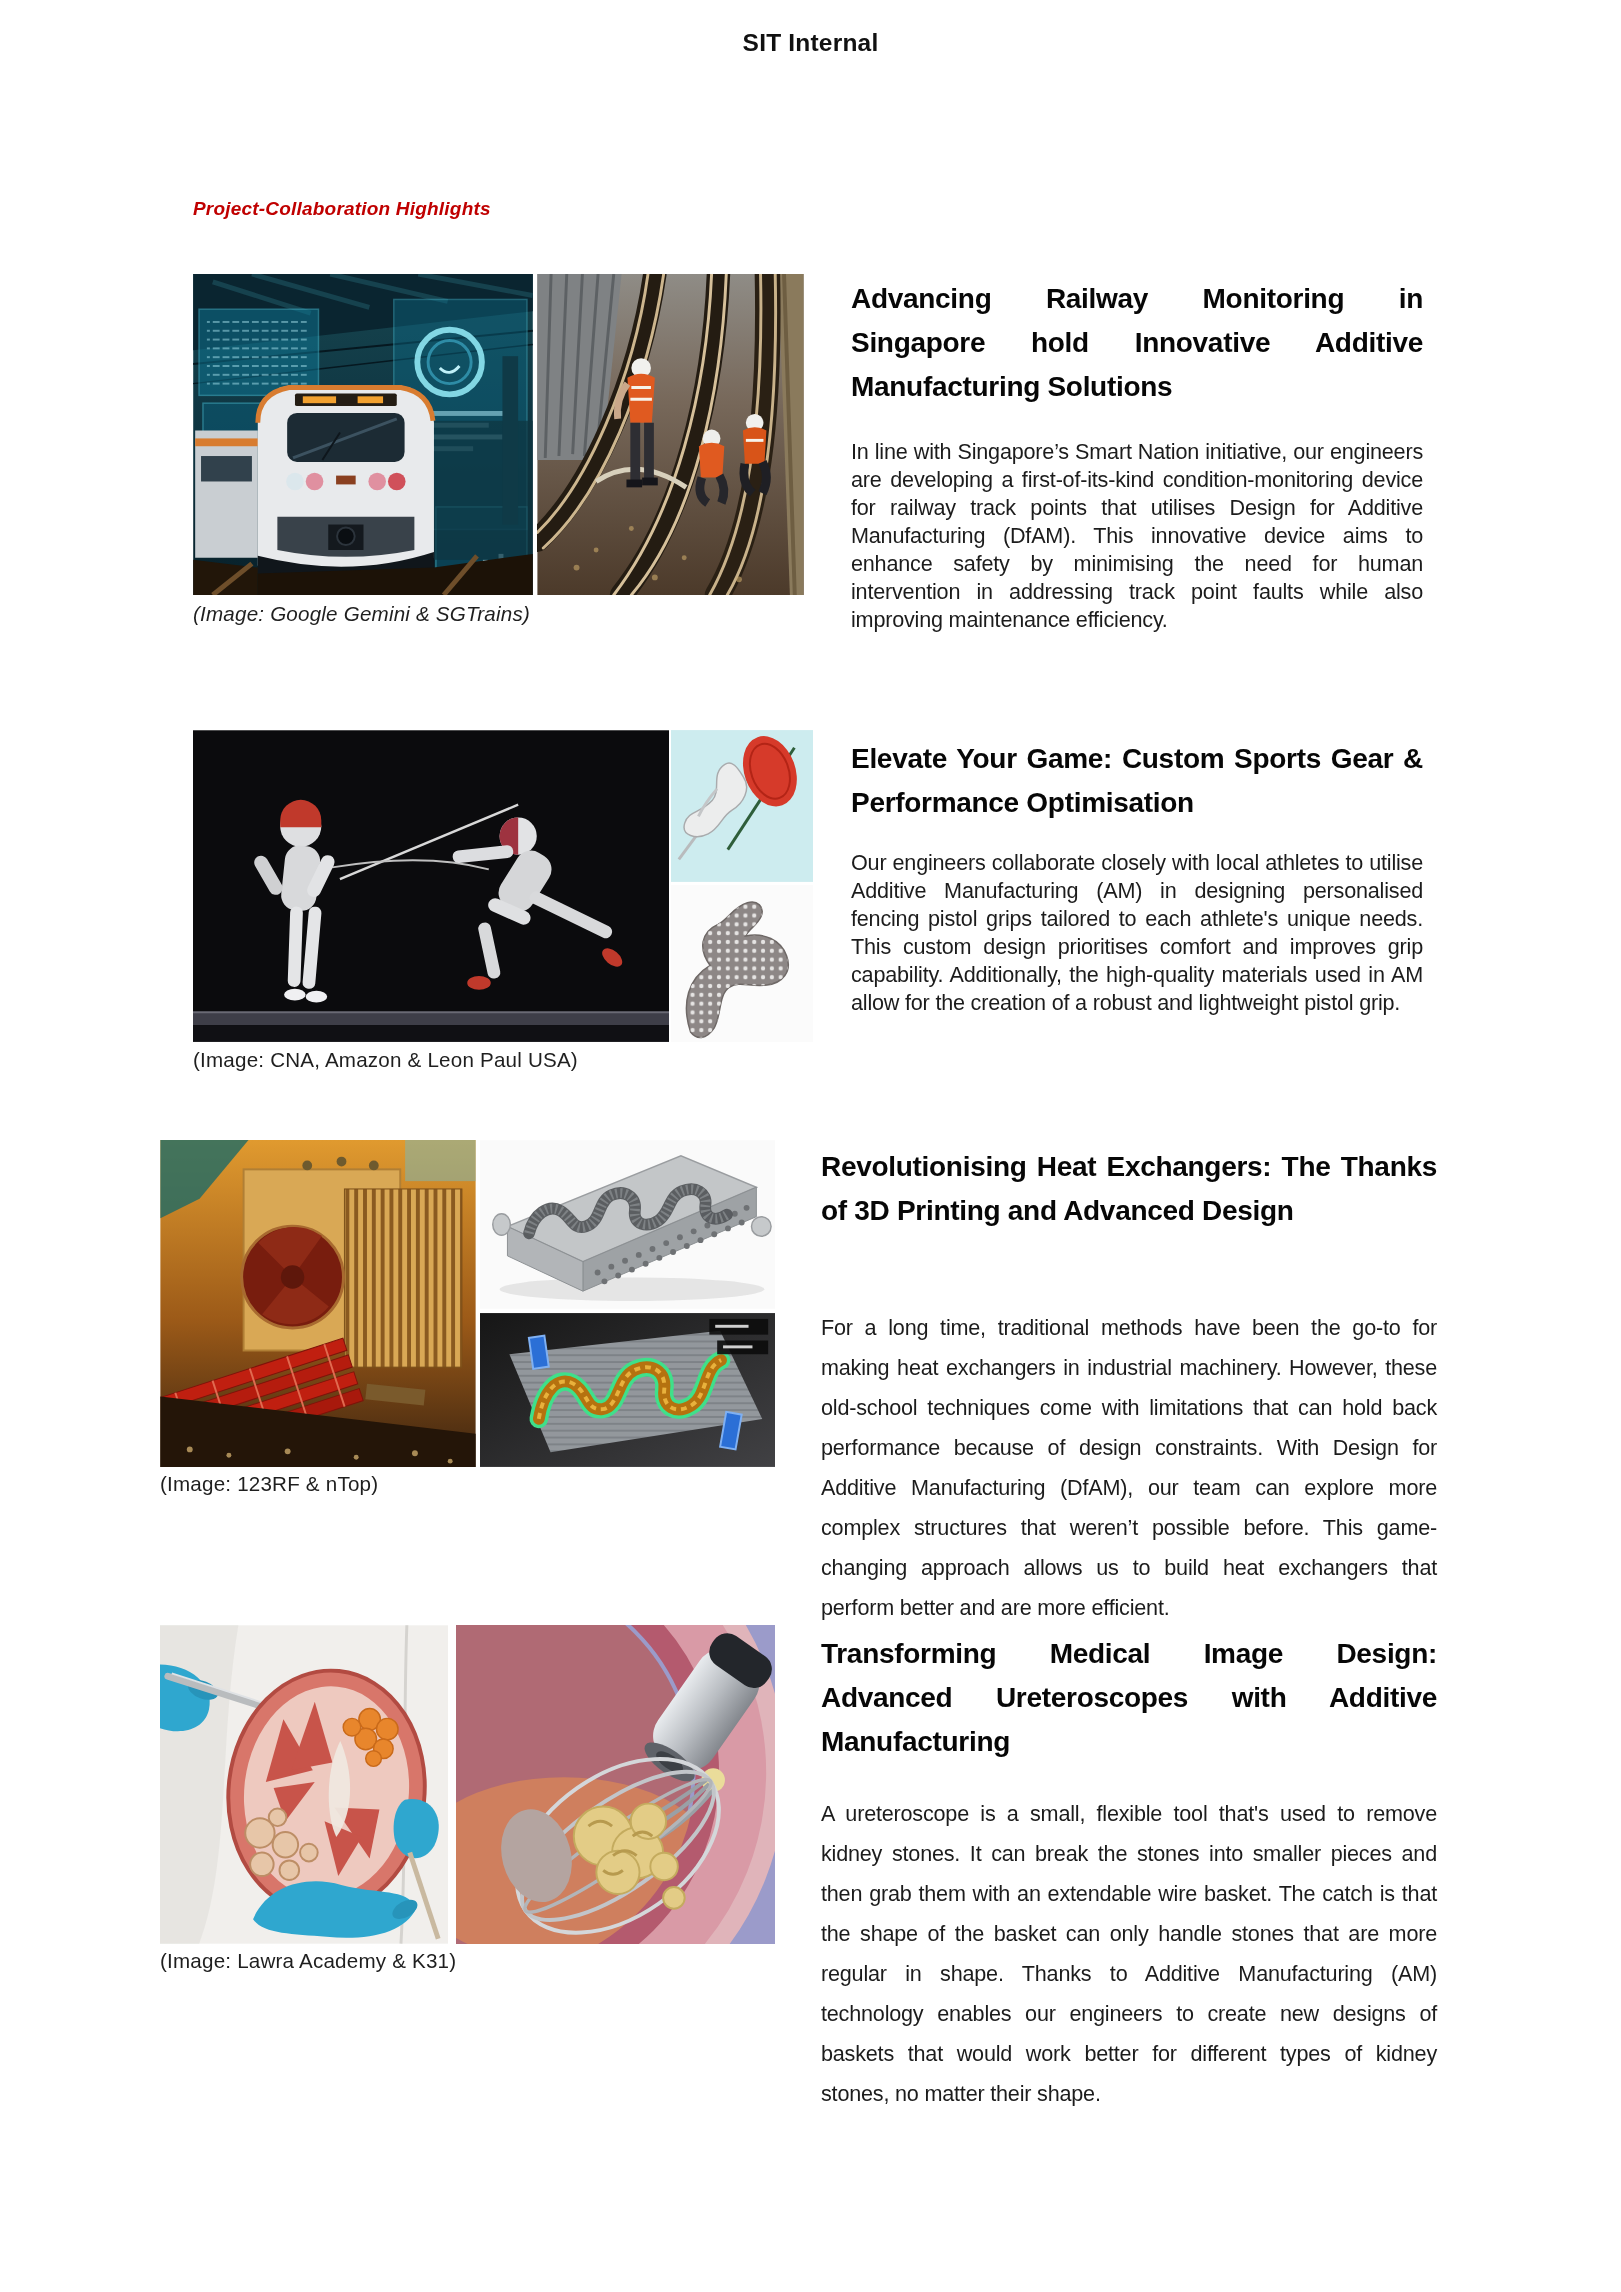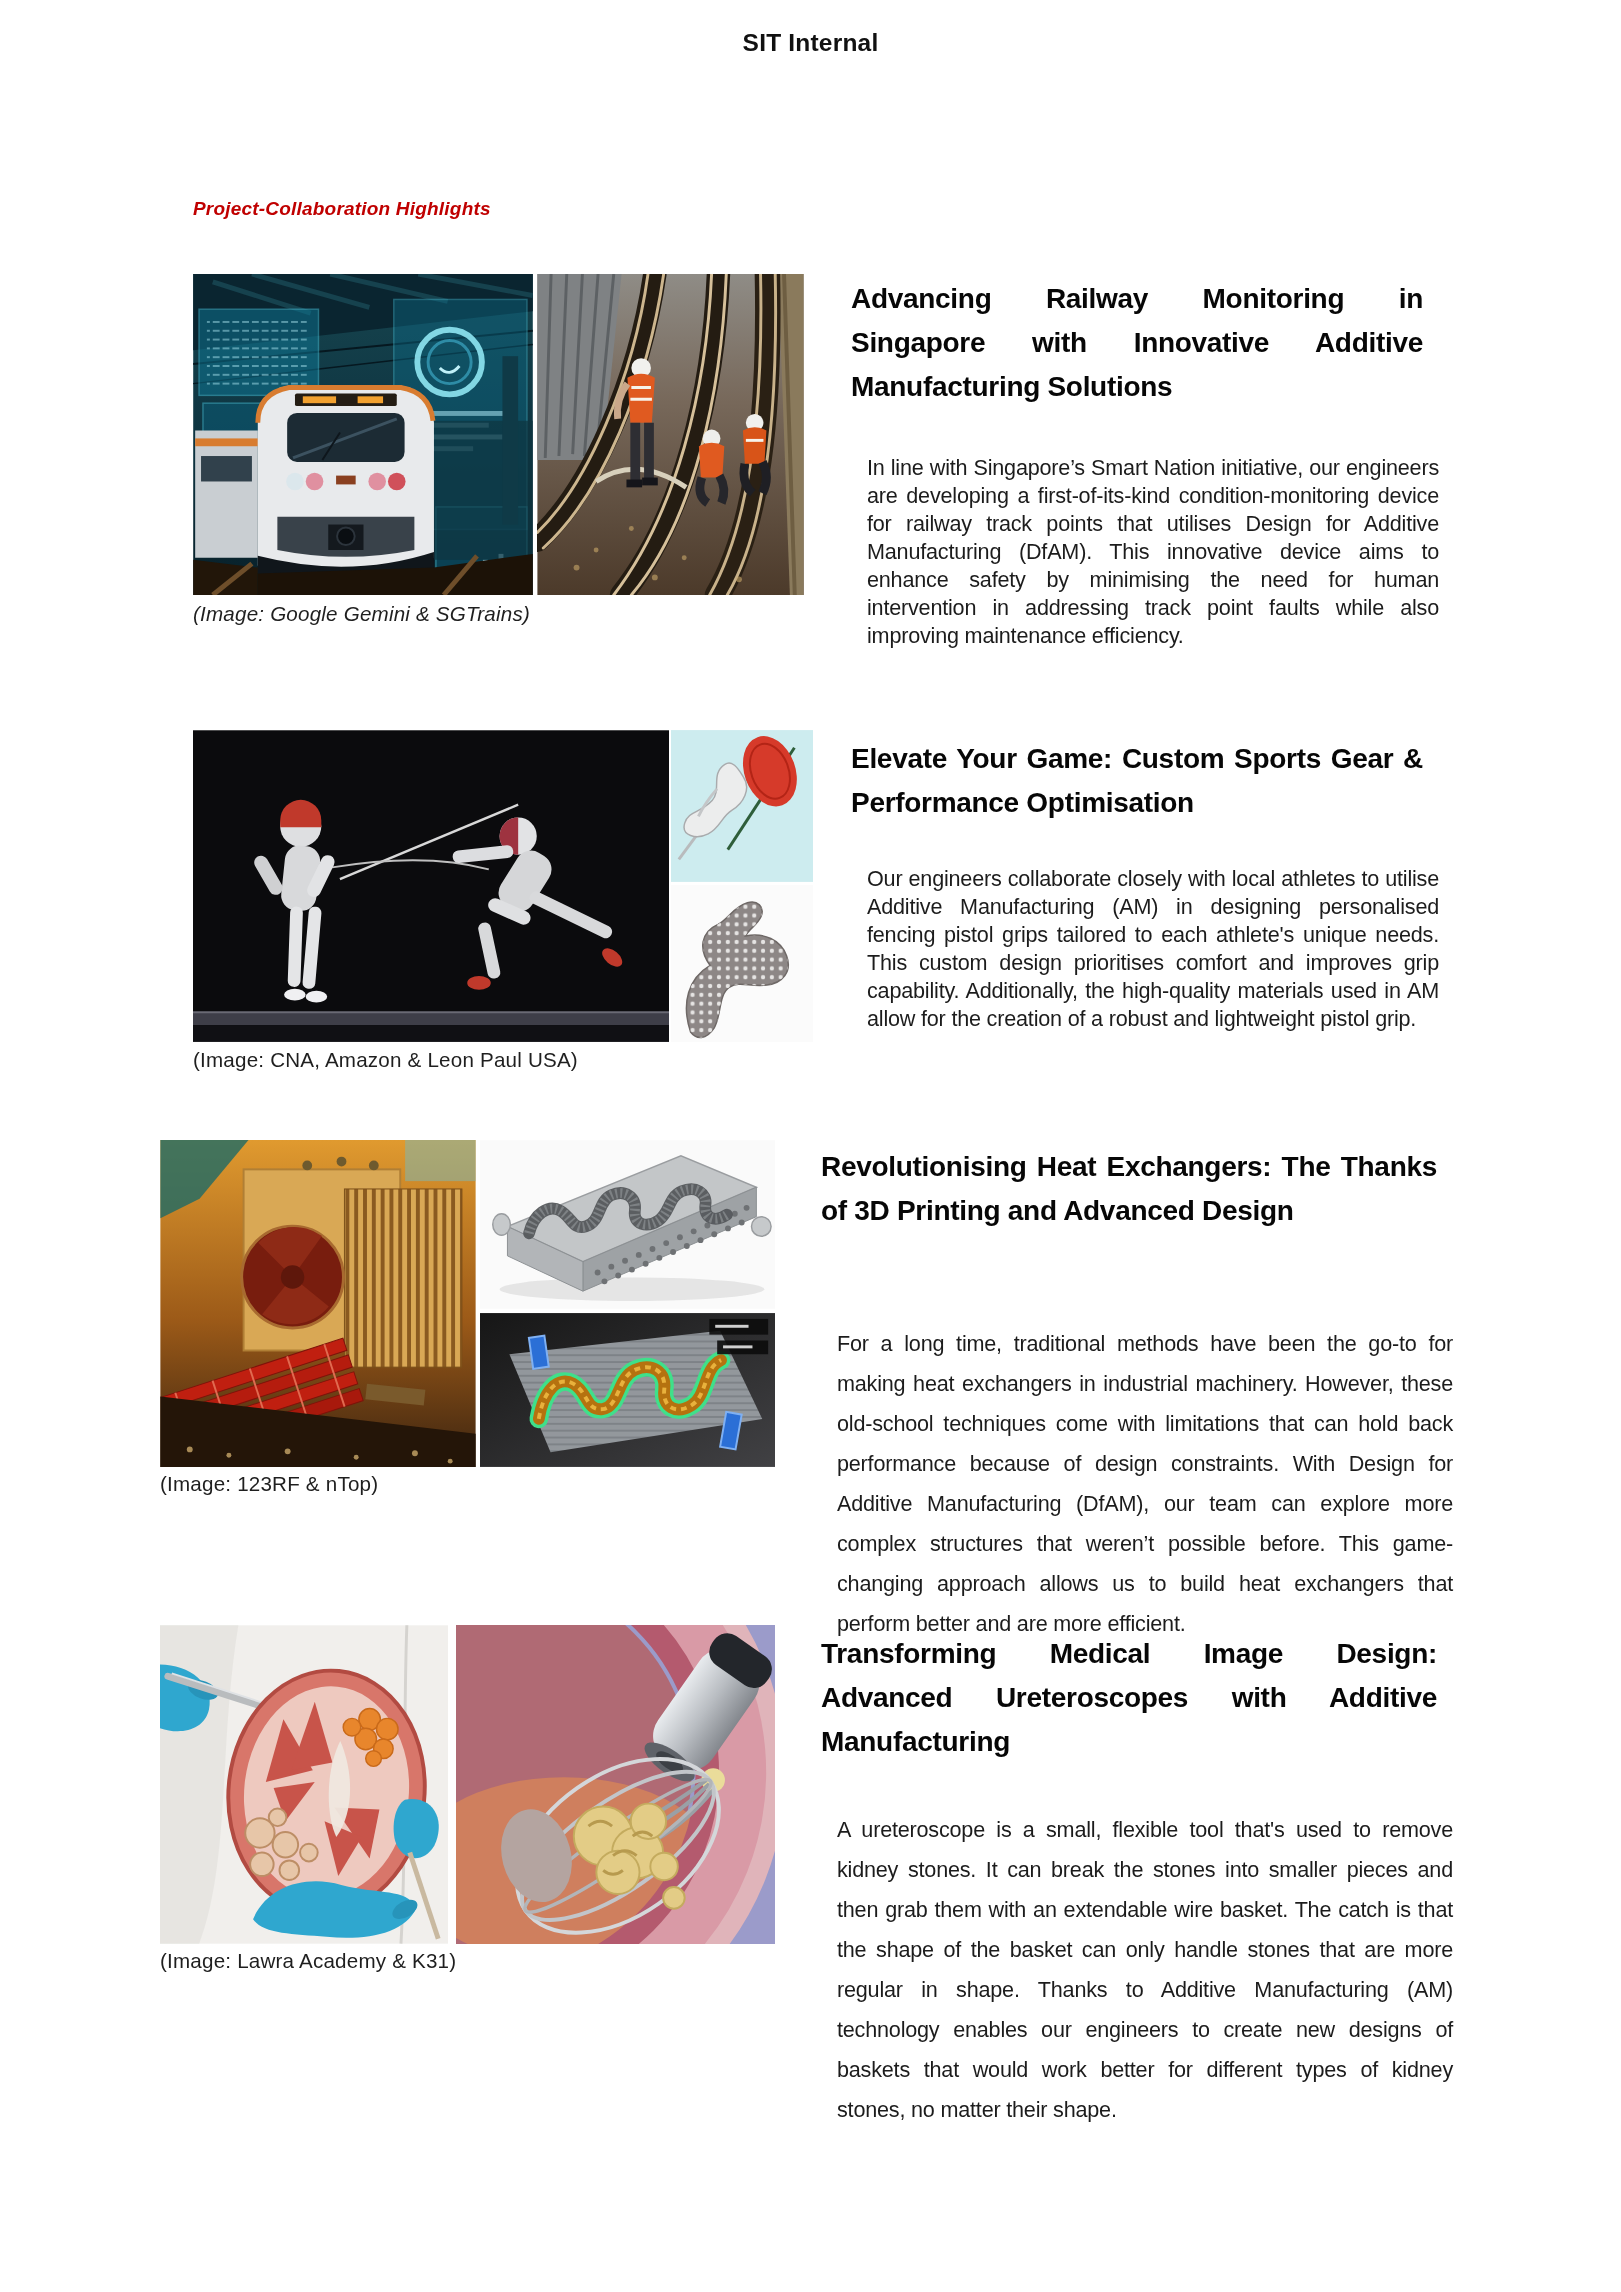--- a/index.html
+++ b/index.html
@@ -8,21 +8,21 @@
   .hdr{position:absolute;top:29px;left:0;width:1621px;text-align:center;
        font-size:24.5px;color:#111;letter-spacing:0.2px;font-weight:bold;}
   .page-title{position:absolute;left:193px;top:198px;font-size:19px;font-weight:bold;
        font-style:italic;color:#C00000;letter-spacing:0.2px;}
   .fig{position:absolute;}
   .fig svg{position:absolute;display:block;}
   .cap{position:absolute;font-size:20.6px;color:#1f1f1f;letter-spacing:0.2px;}
   .sh{position:absolute;font-size:28px;font-weight:bold;color:#070707;line-height:44px;
       text-align:justify;text-align-last:left;letter-spacing:-0.3px;margin:0;}
   .sb{position:absolute;font-size:21.6px;color:#1c1c1c;line-height:28px;
-      text-align:justify;letter-spacing:-0.2px;margin:16px;}
+      text-align:justify;letter-spacing:-0.2px;margin:0;}
   .sh1{left:851px;top:277px;width:572px;}
   .sb1{left:851px;top:438px;width:572px;}
   .sh2{left:851px;top:737px;width:572px;}
   .sb2{left:851px;top:849px;width:572px;}
   .sh3{left:821px;top:1145px;width:616px;}
   .sb3{left:821px;top:1308px;width:616px;line-height:40px;}
   .sh4{left:821px;top:1632px;width:616px;}
   .sb4{left:821px;top:1794px;width:616px;line-height:40px;}
   .fig1{left:193px;top:274px;width:611px;height:321px;}
   .fig2{left:193px;top:730px;width:620px;height:312px;}
@@ -150,21 +150,21 @@
     <circle cx="178" cy="168" r="9" fill="#eeeeec"></circle>
     <path d="M165,176 q13,-7 26,0 l-2,32 h-22 Z" fill="#e05a20"></path>
     <path d="M168,208 q-6,18 6,26 M186,206 q8,14 2,28" stroke="#26262b" stroke-width="9" fill="none"></path>
     <circle cx="222" cy="152" r="9" fill="#f1f1ee"></circle>
     <path d="M210,160 q12,-7 24,0 l-2,34 h-20 Z" fill="#d85418"></path>
     <path d="M213,170 h18" stroke="#f6f3ea" stroke-width="3"></path>
     <path d="M212,194 q-4,20 8,30 M230,192 q8,16 0,32" stroke="#1f1f24" stroke-width="9" fill="none"></path>
   </svg>
 </div>
 <div class="cap cap1">(Image: Google Gemini &amp; SGTrains)</div>
-<h2 class="sh sh1">Advancing Railway Monitoring in Singapore with Innovative Additive Manufacturing Solutions</h2>
+<h2 class="sh sh1">Advancing Railway Monitoring in Singapore hold Innovative Additive Manufacturing Solutions</h2>
 <p class="sb sb1">In line with Singapore’s Smart Nation initiative, our engineers are developing a first-of-its-kind condition-monitoring device for railway track points that utilises Design for Additive Manufacturing (DfAM). This innovative device aims to enhance safety by minimising the need for human intervention in addressing track point faults while also improving maintenance efficiency.</p>
 
 <div class="fig fig2">
   <svg style="left:0;top:0" width="476" height="312" viewBox="0 0 486 318">
     <rect width="486" height="318" fill="#0b0b0d"></rect>
     <rect x="0" y="288" width="486" height="13" fill="#3e3e48"></rect>
     <line x1="0" y1="288" x2="486" y2="288" stroke="#6a6a74" stroke-width="2"></line>
     <rect x="0" y="301" width="486" height="17" fill="#101014"></rect>
     <path d="M150,152 L332,76" stroke="#d8d8d8" stroke-width="2.5"></path>
     <path d="M302,142 C250,128 190,132 142,140" stroke="#bfbfbf" stroke-width="2" fill="none"></path>

